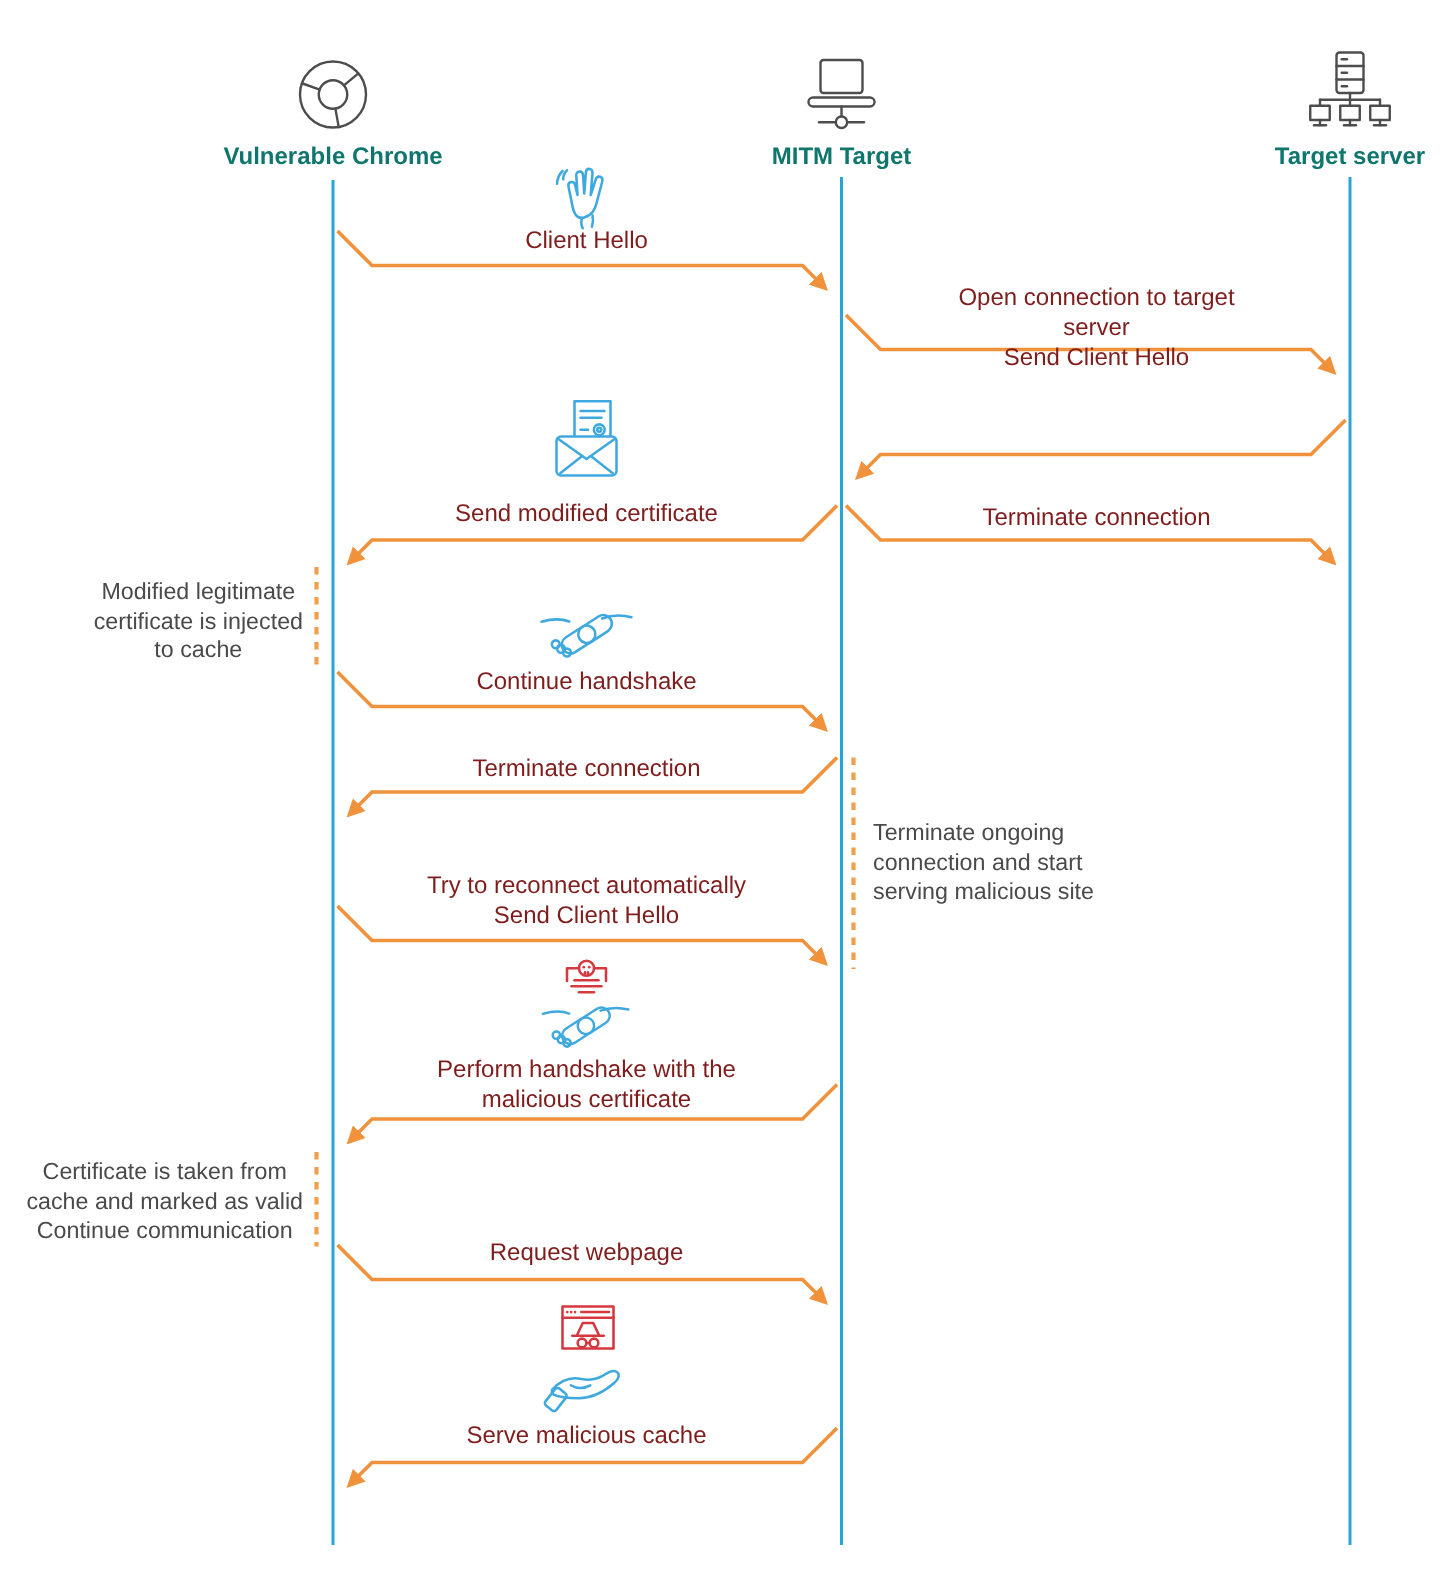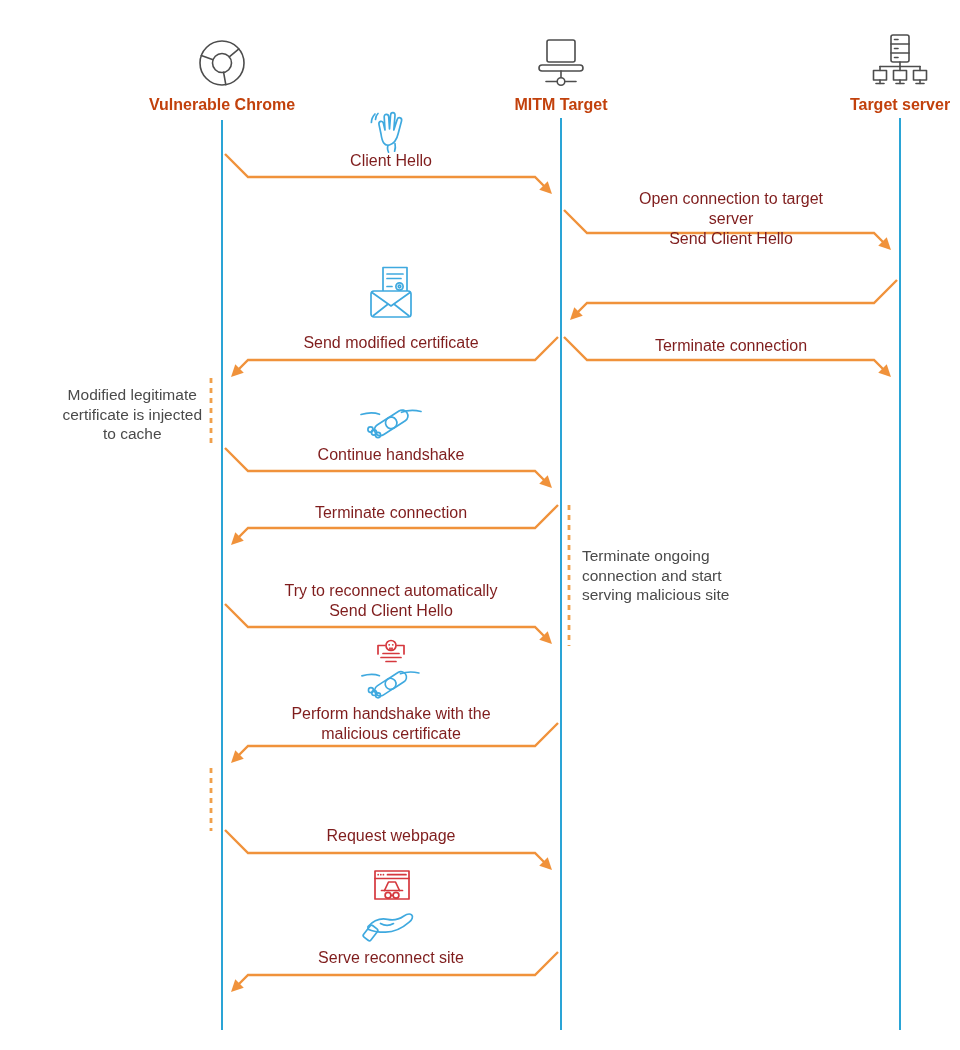--- a/index.html
+++ b/index.html
@@ -6,21 +6,21 @@
   .canvas{
     position:relative;width:960px;height:1050px;background:#ffffff;overflow:hidden;
     font-family:"Liberation Sans","DejaVu Sans",sans-serif;
   }
   .overlay{position:absolute;left:0;top:0;}
   .lifeline{stroke:#2AA4D6;stroke-width:2;}
   .arrow{stroke:#F0923B;stroke-width:2.4;fill:none;}
   .dash{stroke:#F0A04C;stroke-width:2.8;stroke-dasharray:5 5;}
   .actor-label{
     position:absolute;transform:translateX(-50%);
-    color:#c2410c;font-size:16px;font-weight:700;white-space:nowrap;
+    color:#0f766e;font-size:16px;font-weight:700;white-space:nowrap;
   }
   .msg{
     position:absolute;transform:translateX(-50%);
     color:#7f1d1d;font-size:16px;line-height:20px;text-align:center;white-space:pre-line;
   }
   .note{
     position:absolute;color:#4A4A4A;font-size:15.5px;line-height:19.5px;white-space:pre-line;
   }
   .note-right-align{text-align:center;}
   .icon{position:absolute;}
@@ -205,22 +205,25 @@
 Send Client Hello</div>
   <div class="msg" style="left:391px;top:333px">Send modified certificate</div>
   <div class="msg" style="left:731px;top:336px">Terminate connection</div>
   <div class="msg" style="left:391px;top:445px">Continue handshake</div>
   <div class="msg" style="left:391px;top:503px">Terminate connection</div>
   <div class="msg" style="left:391px;top:581px">Try to reconnect automatically
 Send Client Hello</div>
   <div class="msg" style="left:391px;top:704px">Perform handshake with the
 malicious certificate</div>
   <div class="msg" style="left:391px;top:826px">Request webpage</div>
-  <div class="msg" style="left:391px;top:948px">Serve reconnect site</div>
+  <div class="msg" style="left:391px;top:948px">Serve malicious cache</div>
 
   <div class="note note-right-align" style="right:758px;top:385px">Modified legitimate
 certificate is injected
 to cache</div>
   <div class="note" style="left:582px;top:546px">Terminate ongoing
 connection and start
 serving malicious site</div>
+  <div class="note note-right-align" style="right:758px;top:772px">Certificate is taken from
+cache and marked as valid
+Continue communication</div>
 
 </div>
 
 </body></html>

